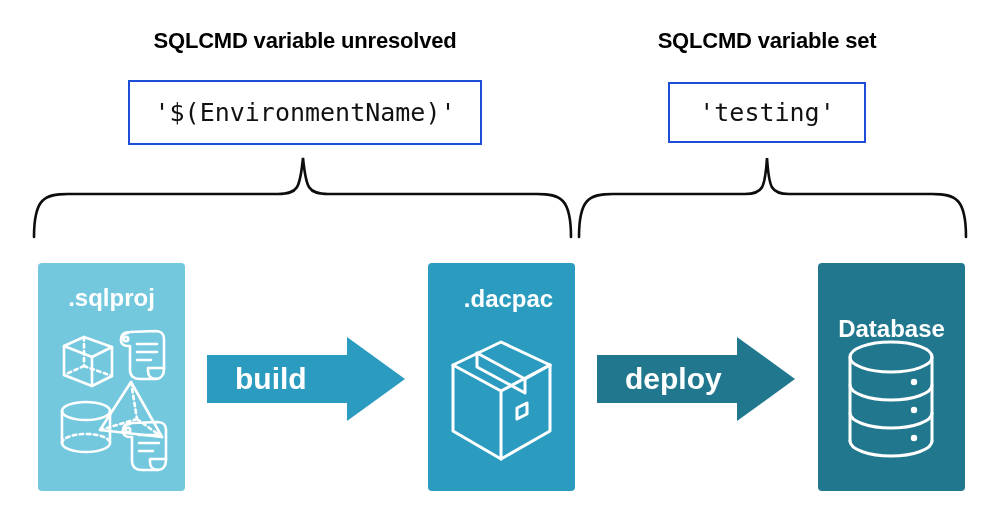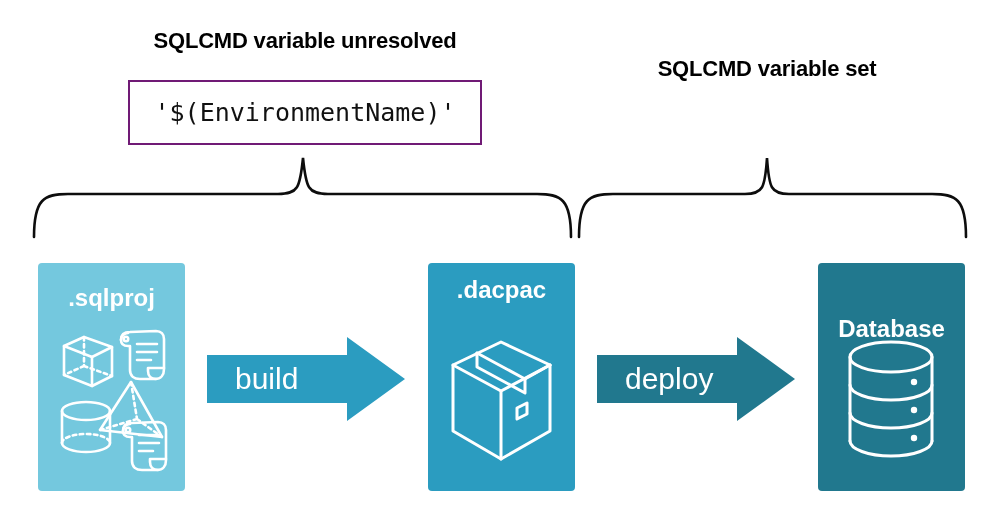--- a/index.html
+++ b/index.html
@@ -29,27 +29,27 @@
     font-family: "Liberation Sans", sans-serif;
     font-weight: bold;
     font-size: 22px;
     color: #000000;
     letter-spacing: -0.2px;
     text-align: center;
     white-space: nowrap;
     transform: translateX(-50%);
   }
   #heading-left  { left: 305px; top: 28px; }
-  #heading-right { left: 767px; top: 28px; margin-top: 28px; }
+  #heading-right { left: 767px; top: 28px; }
 
   
   .code-box {
     position: absolute;
     background: #ffffff;
-    border: 2px solid #701a75;
+    border: 2px solid #1d4ed8;
     box-sizing: border-box;
     display: flex;
     align-items: center;
     justify-content: center;
     font-family: "DejaVu Sans Mono", "Liberation Mono", monospace;
     font-size: 25px;
     color: #111111;
     white-space: nowrap;
   }
   #code-box-left {
@@ -92,21 +92,21 @@
   }
   #card-dacpac {
     left: 428px; top: 263px;
     width: 147px; height: 228px;
   }
   #card-database {
     left: 818px; top: 263px;
     width: 147px; height: 228px;
   }
   #card-sqlproj  .card-title { top: 21px; }
-  #card-dacpac   .card-title { top: 13px; }
+  #card-dacpac   .card-title { top: 22px; margin-left: 7px; }
   #card-database .card-title { top: 21px; margin-top: 31px; }
 
   .card-art {
     position: absolute;
     left: 0;
     top: 56px;
     width: 100%;
     height: 165px;
   }
 
@@ -114,41 +114,42 @@
   .arrow {
     position: absolute;
   }
   .arrow-label {
     position: absolute;
     left: 0; top: 0;
     width: 100%; height: 100%;
     display: flex;
     align-items: center;
     font-family: "Liberation Sans", sans-serif;
-    font-weight: normal;
+    font-weight: bold;
     font-size: 30px;
     color: #ffffff;
     padding-left: 28px;
     box-sizing: border-box;
     white-space: nowrap;
   }
   #arrow-build  { left: 207px; top: 337px; width: 198px; height: 84px; }
   #arrow-deploy { left: 597px; top: 337px; width: 198px; height: 84px; text-align: center; }
 </style>
 </head>
 <body>
 
 <div class="stage">
 
   <div class="heading" id="heading-left">SQLCMD variable unresolved</div>
 
   <div class="heading" id="heading-right">SQLCMD variable set</div>
 
   <div class="code-box" id="code-box-left">'$(EnvironmentName)'</div>
 
+  <div class="code-box" id="code-box-right">'testing'</div>
 
   <svg class="brace-layer" viewBox="0 0 1000 522">
 
     <path fill="none" stroke="#0d0d0d" stroke-width="2.6" stroke-linecap="round" d="M 34,237
              C 34,199 44,194 68,194
              L 278,194
              C 298,194 300,188 303,158
              C 306,188 308,194 328,194
              L 537,194
              C 561,194 571,199 571,237"></path>

